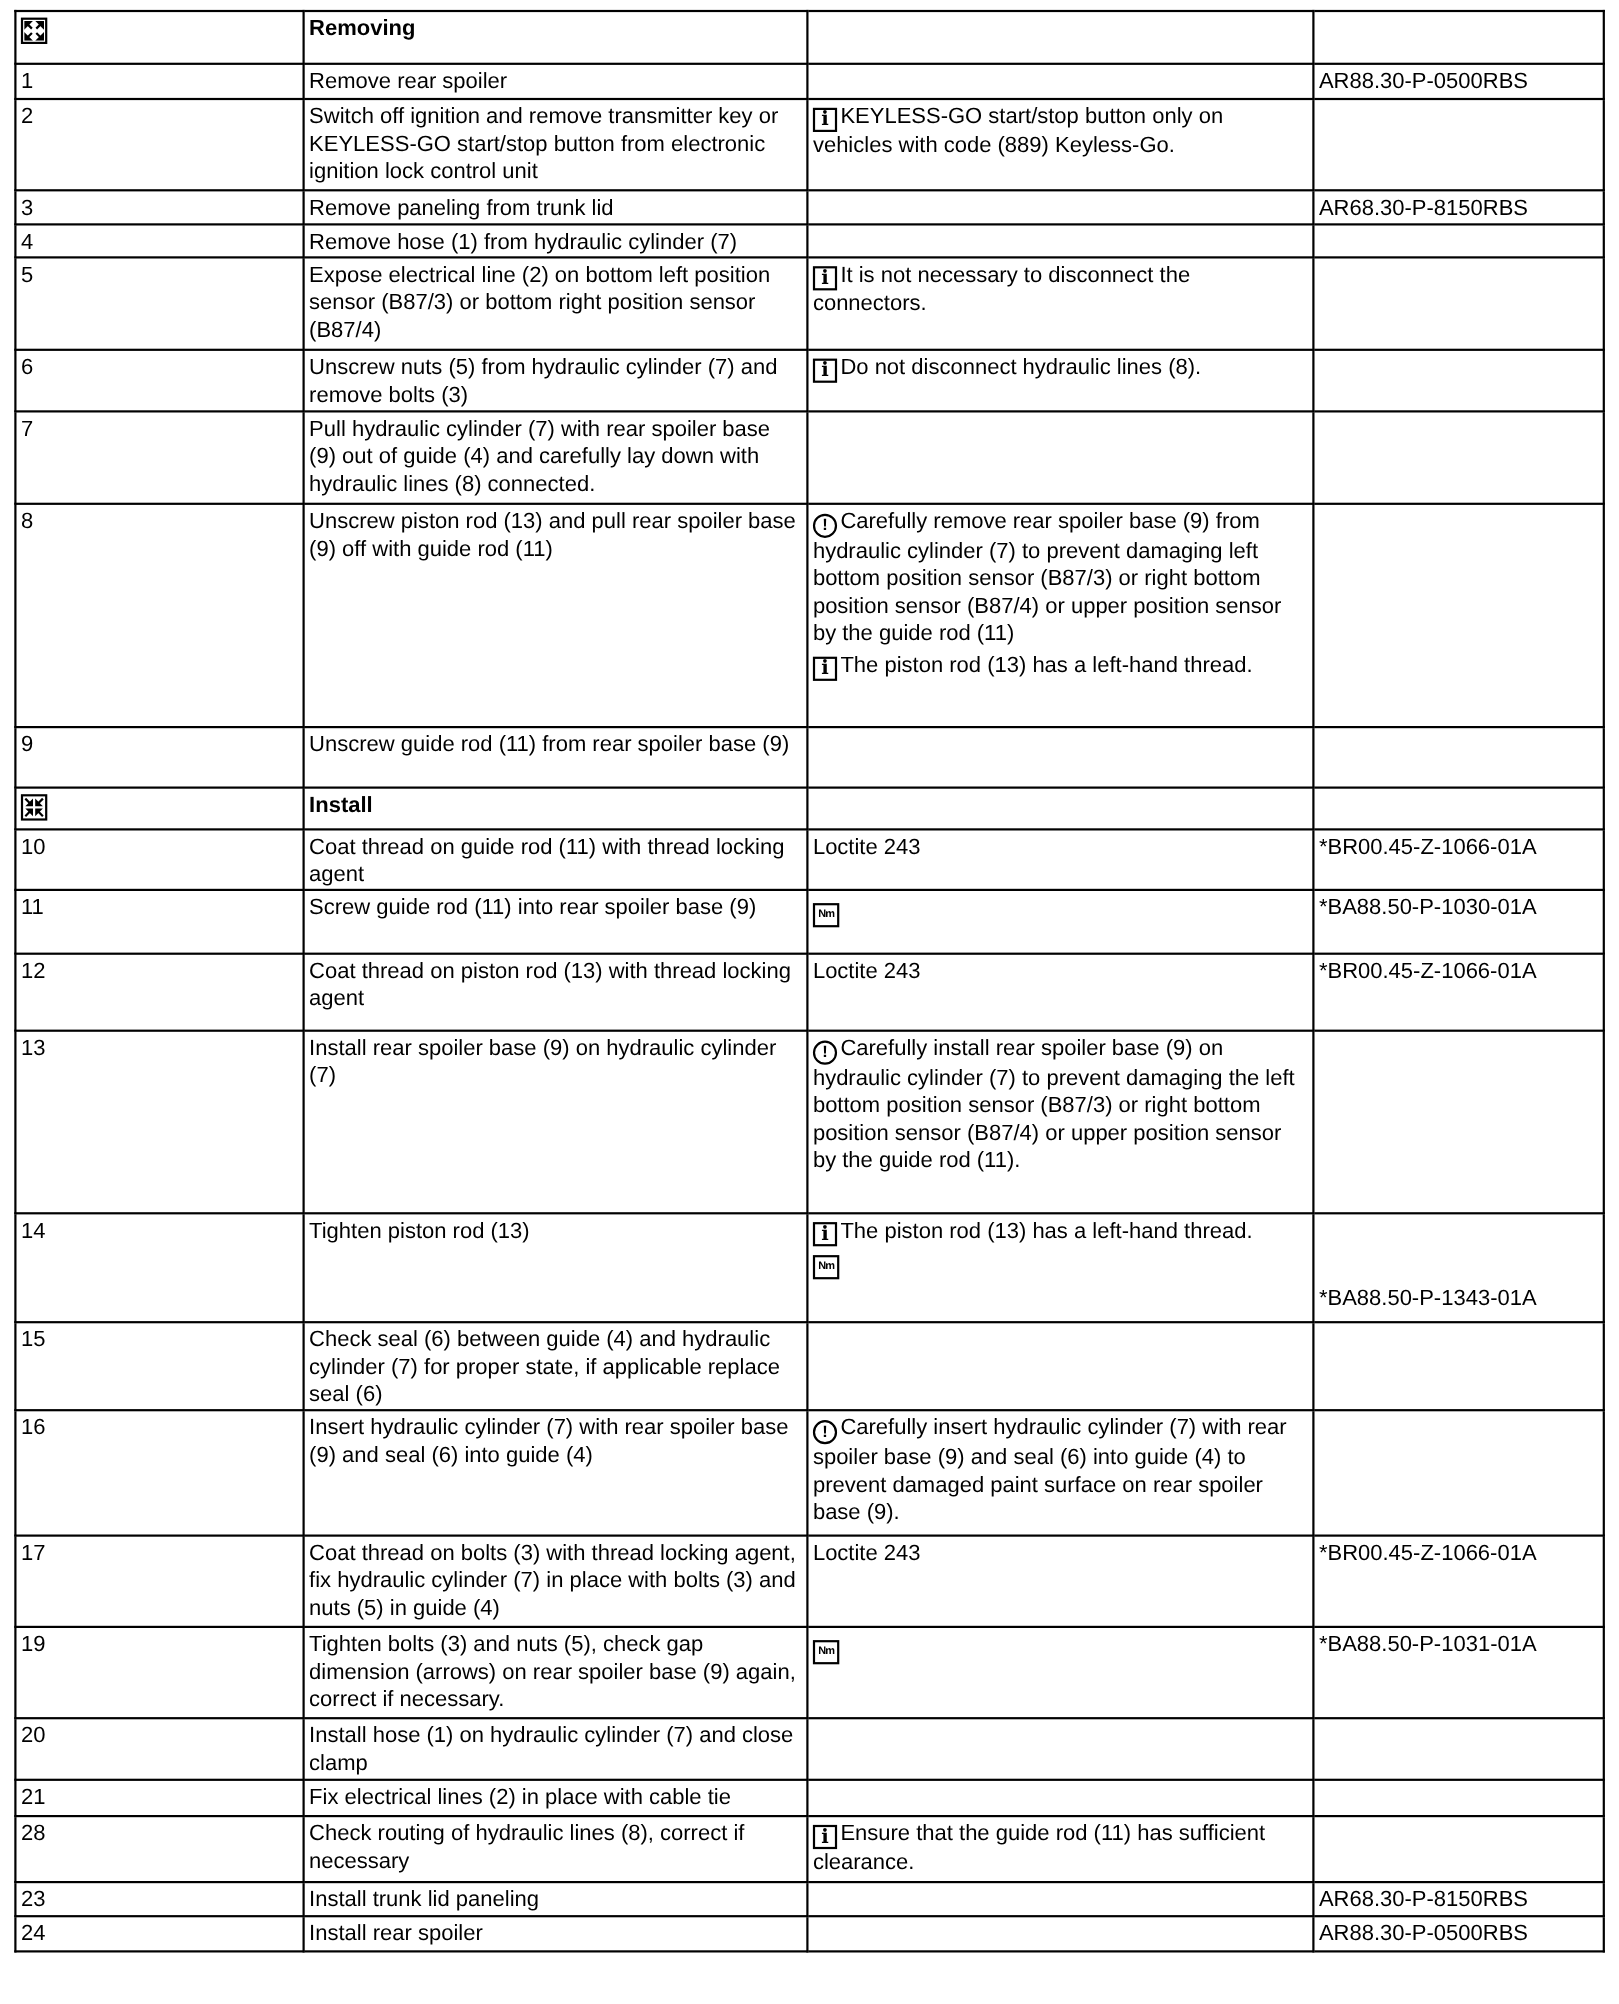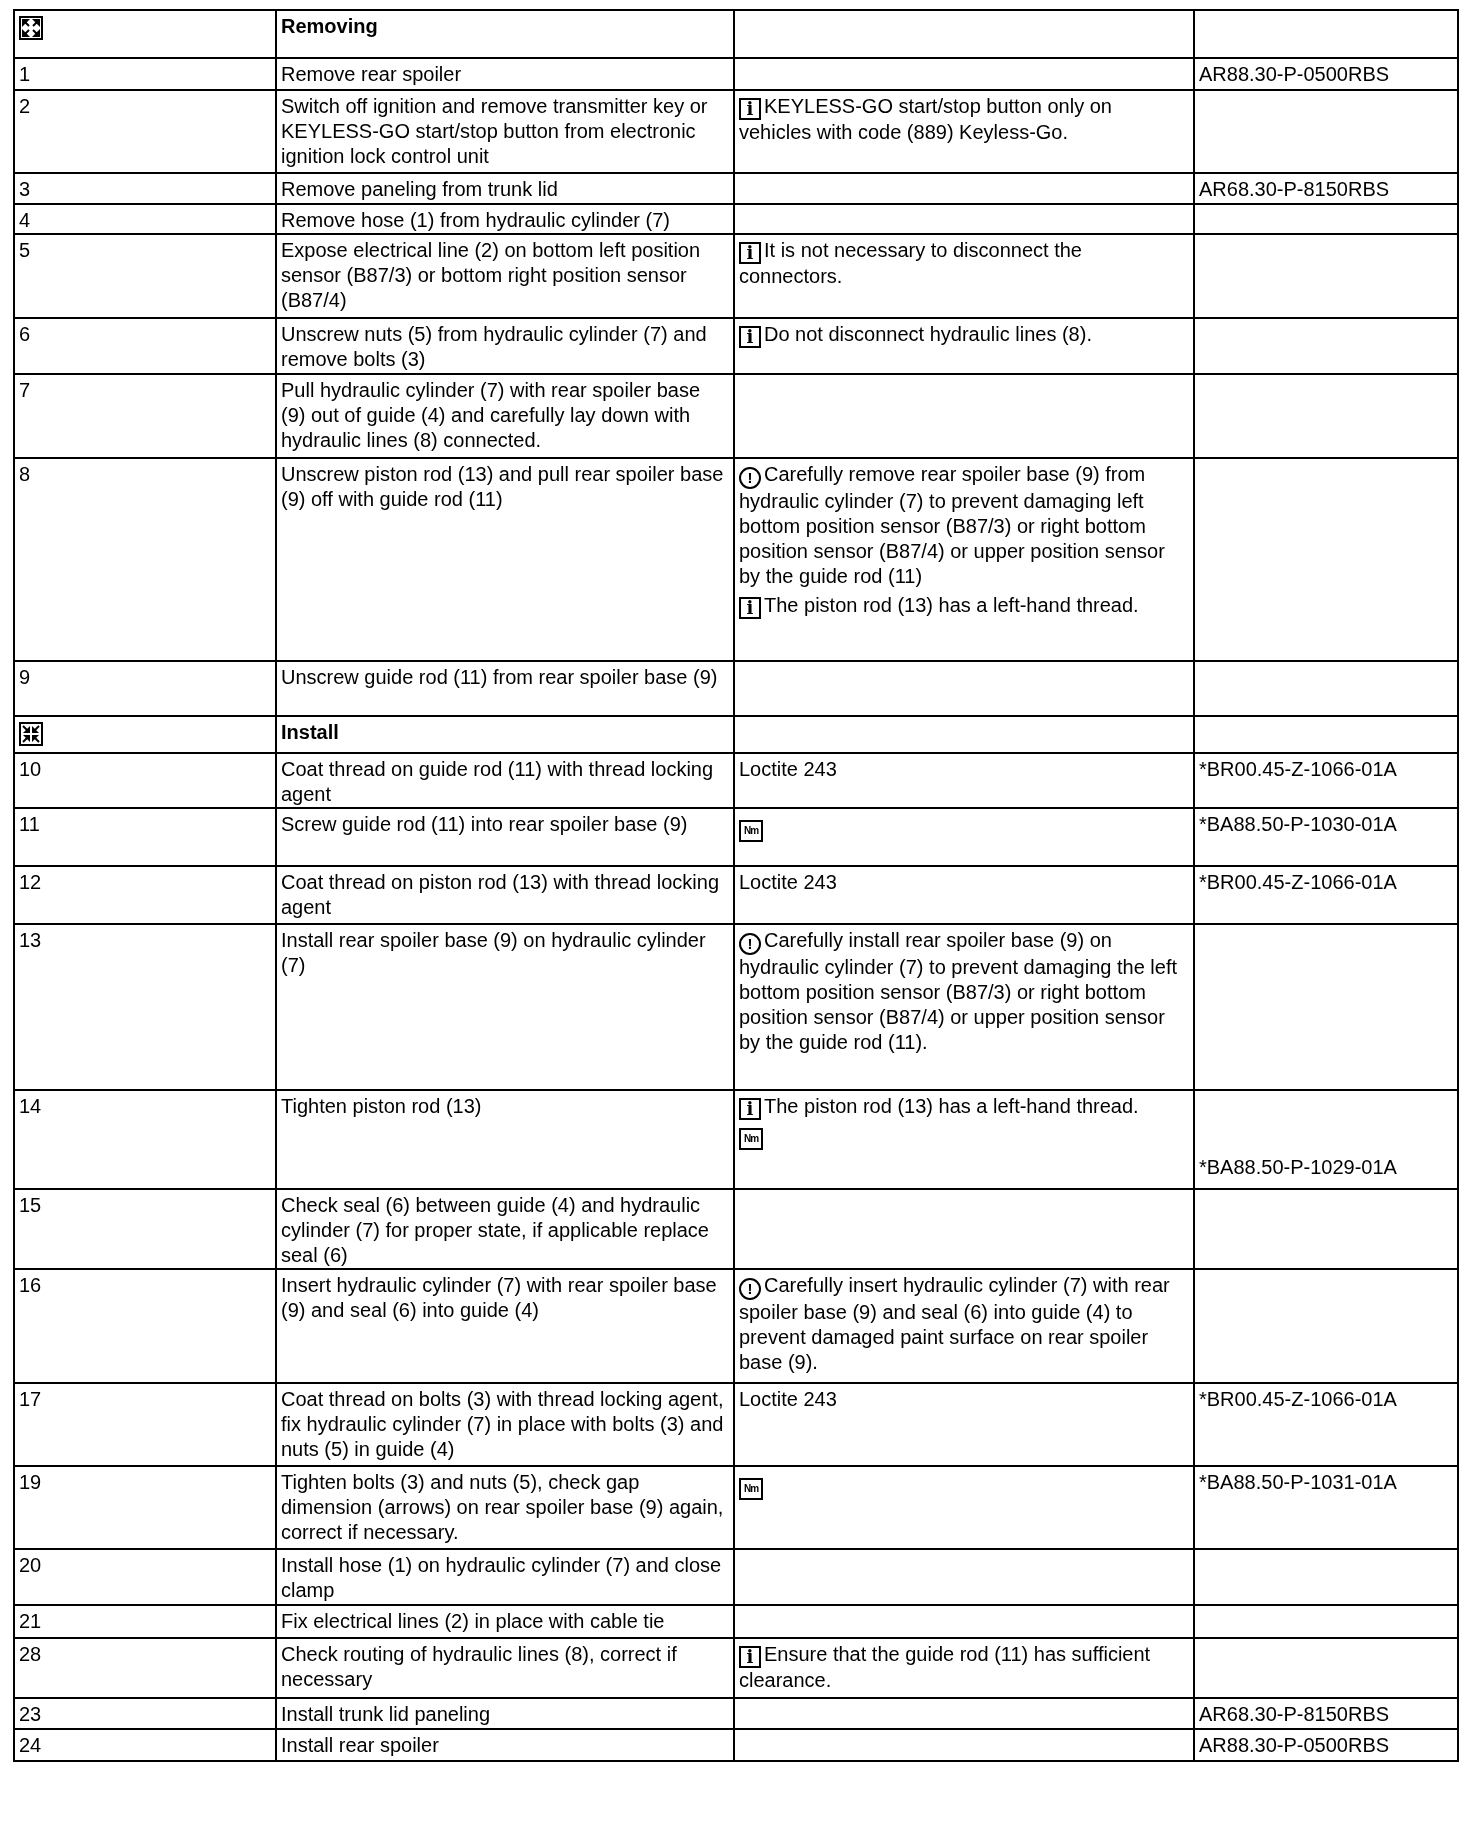--- a/index.html
+++ b/index.html
@@ -140,21 +140,21 @@
         <td><span>*BR00.45-Z-1066-01A</span></td>
       </tr>
       <tr style="height:58px">
         <td>11</td>
         <td>Screw guide rod (11) into rear spoiler base (9)</td>
         <td>
           <span class="nm-block"><span class="ico-nm">Nm</span></span>
         </td>
         <td><span>*BA88.50-P-1030-01A</span></td>
       </tr>
-      <tr style="height:58px">
+      <tr style="height:70px">
         <td>12</td>
         <td>Coat thread on piston rod (13) with thread locking agent</td>
         <td>
           <span class="note"><span>Loctite 243</span></span>
         </td>
         <td><span>*BR00.45-Z-1066-01A</span></td>
       </tr>
       <tr style="height:166px">
         <td>13</td>
         <td>Install rear spoiler base (9) on hydraulic cylinder (7)</td>
@@ -163,21 +163,21 @@
         </td>
         <td></td>
       </tr>
       <tr style="height:99px">
         <td>14</td>
         <td>Tighten piston rod (13)</td>
         <td>
           <span class="note"><span class="ico-i">i</span><span>The piston rod (13) has a left-hand thread.</span></span>
           <span class="nm-block"><span class="ico-nm">Nm</span></span>
         </td>
-        <td style="vertical-align: bottom; padding-bottom: 8px;"><span>*BA88.50-P-1029-01A</span></td>
+        <td style="vertical-align: bottom; padding-bottom: 8px;"><span>*BA88.50-P-1343-01A</span></td>
       </tr>
       <tr style="height:60px">
         <td>15</td>
         <td>Check seal (6) between guide (4) and hydraulic cylinder (7) for proper state, if applicable replace seal (6)</td>
         <td></td>
         <td></td>
       </tr>
       <tr style="height:114px">
         <td>16</td>
         <td>Insert hydraulic cylinder (7) with rear spoiler base (9) and seal (6) into guide (4)</td>

